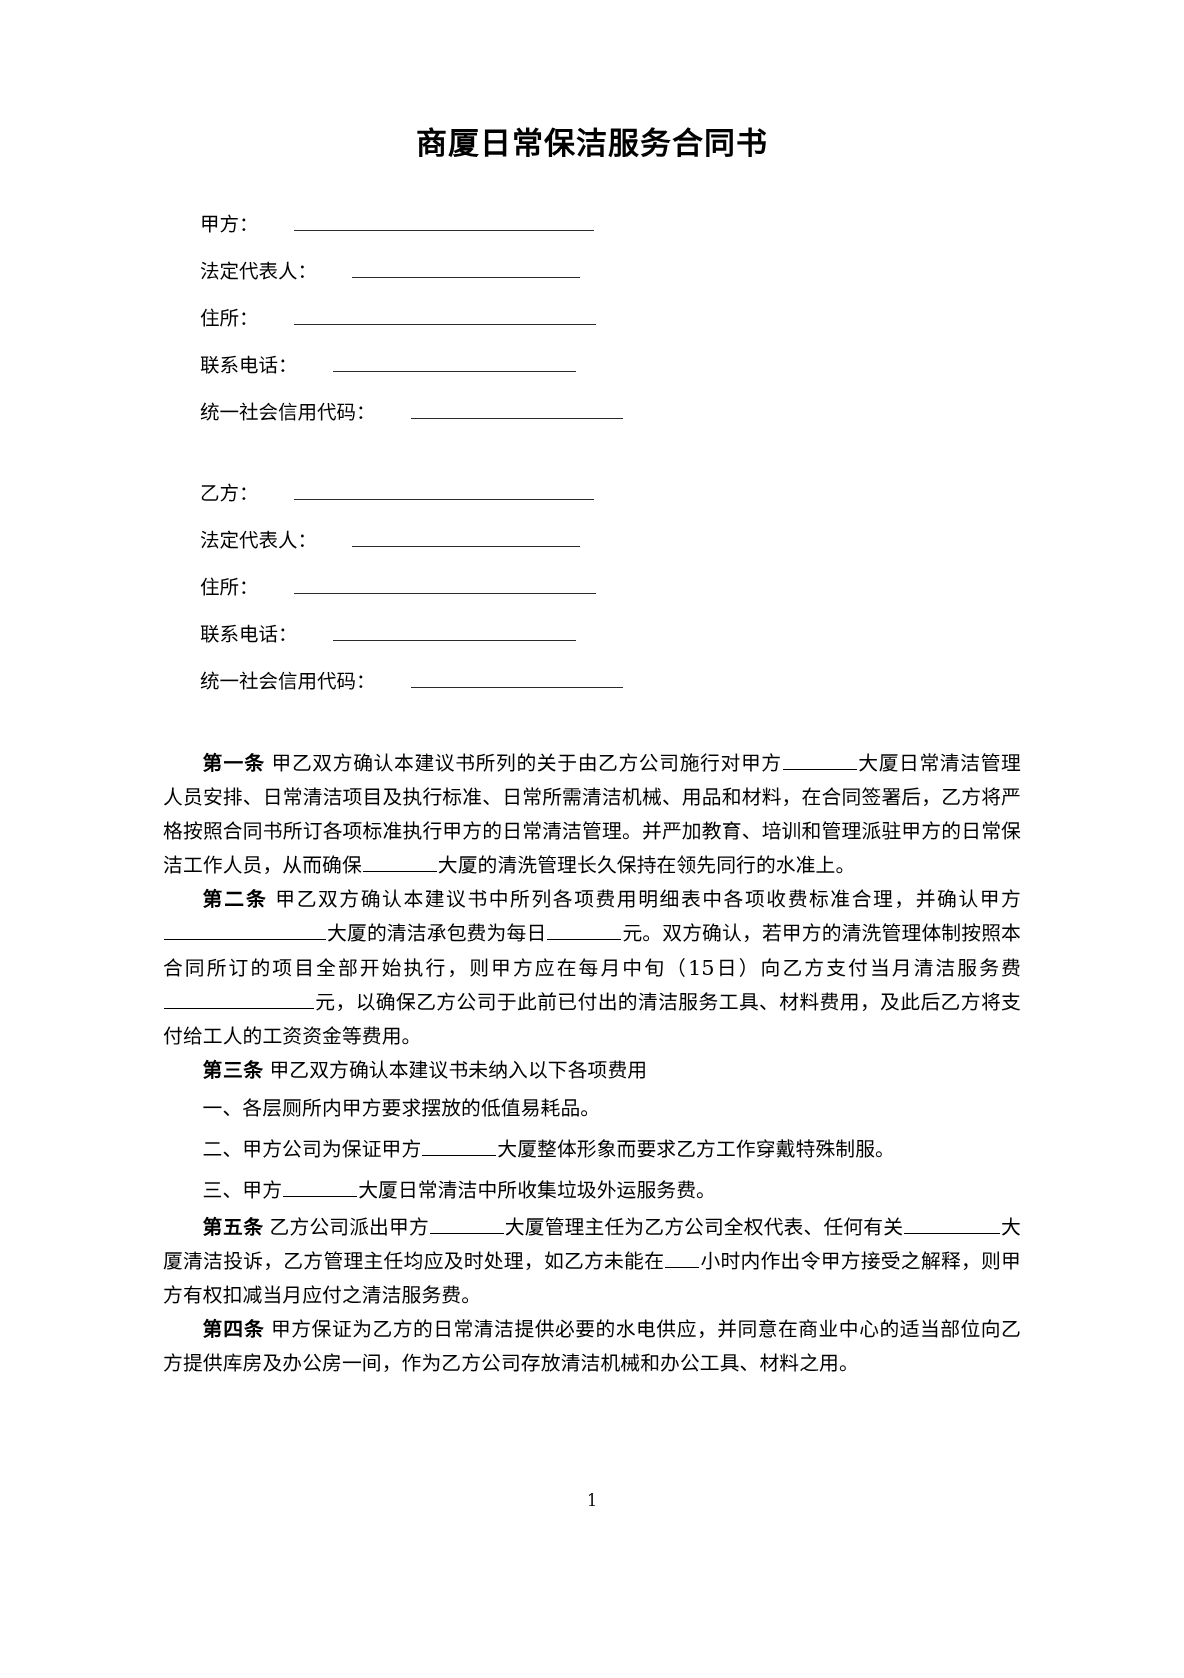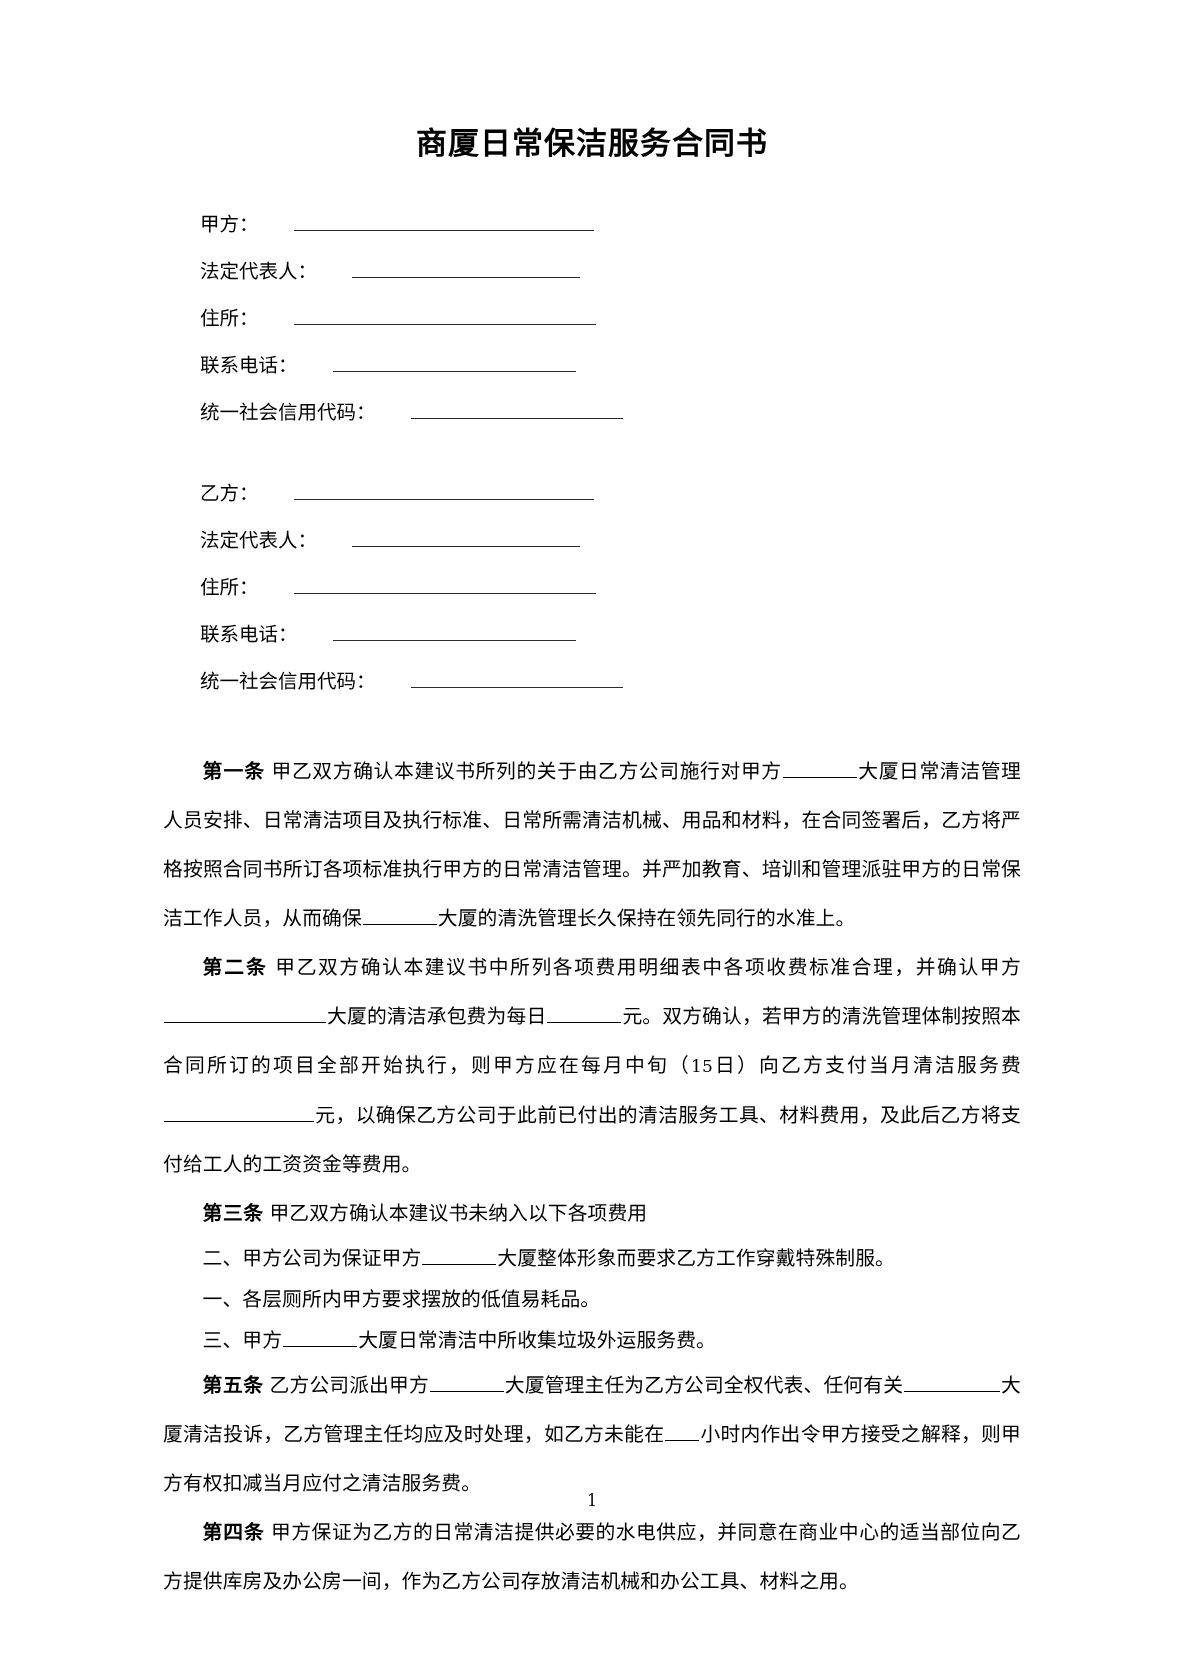--- a/index.html
+++ b/index.html
@@ -65,21 +65,21 @@
   .blank-w5 { width: 212px; }
 
   
   .body-wrap {
     margin-left: 163px;
     margin-right: 163px;
     margin-top: 30px;
   }
   p.para {
     font-size: 19.8px;
-    line-height: 49px;
+    line-height: 34px;
     margin: 0;
     text-align: justify;
     text-justify: inter-ideograph;
     text-indent: 2em;
     letter-spacing: 0.1px;
   }
   p.item {
     font-size: 19.8px;
     line-height: 41px;
     margin: 0;
@@ -102,21 +102,21 @@
     margin: 0 1px;
   }
   .ul-xs { width: 34px; }
   .ul-s  { width: 74px; }
   .ul-m  { width: 96px; }
   .ul-l  { width: 150px; }
   .ul-xl { width: 162px; }
 
   .serif-num {
     font-family: "DejaVu Serif", "Liberation Serif", serif;
-    font-size: 17px;
+    font-size: 21px;
   }
 
   
   .page-number {
     position: absolute;
     left: 0;
     right: 0;
     bottom: 168px;
     text-align: center;
     font-size: 16px;
@@ -190,24 +190,24 @@
   </div>
 
   <div class="body-wrap">
 
     <p class="para"><span class="art">第一条</span><span class="art-gap"></span><span>甲乙双方确认本建议书所列的关于由乙方公司施行对甲方</span><span class="ul ul-s"></span><span>大厦日常清洁管理人员安排、日常清洁项目及执行标准、日常所需清洁机械、用品和材料，在合同签署后，乙方将严格按照合同书所订各项标准执行甲方的日常清洁管理。并严加教育、培训和管理派驻甲方的日常保洁工作人员，从而确保</span><span class="ul ul-s"></span><span>大厦的清洗管理长久保持在领先同行的水准上。</span></p>
 
     <p class="para"><span class="art">第二条</span><span class="art-gap"></span><span>甲乙双方确认本建议书中所列各项费用明细表中各项收费标准合理，并确认甲方</span><span class="ul ul-xl"></span><span>大厦的清洁承包费为每日</span><span class="ul ul-s"></span><span>元。双方确认，若甲方的清洗管理体制按照本合同所订的项目全部开始执行，则甲方应在每月中旬（</span><span class="serif-num">15</span><span>日）向乙方支付当月清洁服务费</span><span class="ul ul-l"></span><span>元，以确保乙方公司于此前已付出的清洁服务工具、材料费用，及此后乙方将支付给工人的工资资金等费用。</span></p>
 
     <p class="para"><span class="art">第三条</span><span class="art-gap"></span><span>甲乙双方确认本建议书未纳入以下各项费用</span></p>
 
+    <p class="item"><span>一、各层厕所内甲方要求摆放的低值易耗品。</span></p>
+
     <p class="item"><span>二、甲方公司为保证甲方</span><span class="ul ul-s"></span><span>大厦整体形象而要求乙方工作穿戴特殊制服。</span></p>
 
-    <p class="item"><span>一、各层厕所内甲方要求摆放的低值易耗品。</span></p>
-
     <p class="item"><span>三、甲方</span><span class="ul ul-s"></span><span>大厦日常清洁中所收集垃圾外运服务费。</span></p>
 
     <p class="para"><span class="art">第五条</span><span class="art-gap"></span><span>乙方公司派出甲方</span><span class="ul ul-s"></span><span>大厦管理主任为乙方公司全权代表、任何有关</span><span class="ul ul-m"></span><span>大厦清洁投诉，乙方管理主任均应及时处理，如乙方未能在</span><span class="ul ul-xs"></span><span>小时内作出令甲方接受之解释，则甲方有权扣减当月应付之清洁服务费。</span></p>
 
     <p class="para"><span class="art">第四条</span><span class="art-gap"></span><span>甲方保证为乙方的日常清洁提供必要的水电供应，并同意在商业中心的适当部位向乙方提供库房及办公房一间，作为乙方公司存放清洁机械和办公工具、材料之用。</span></p>
 
 
   </div>
 
   <div class="page-number">1</div>

